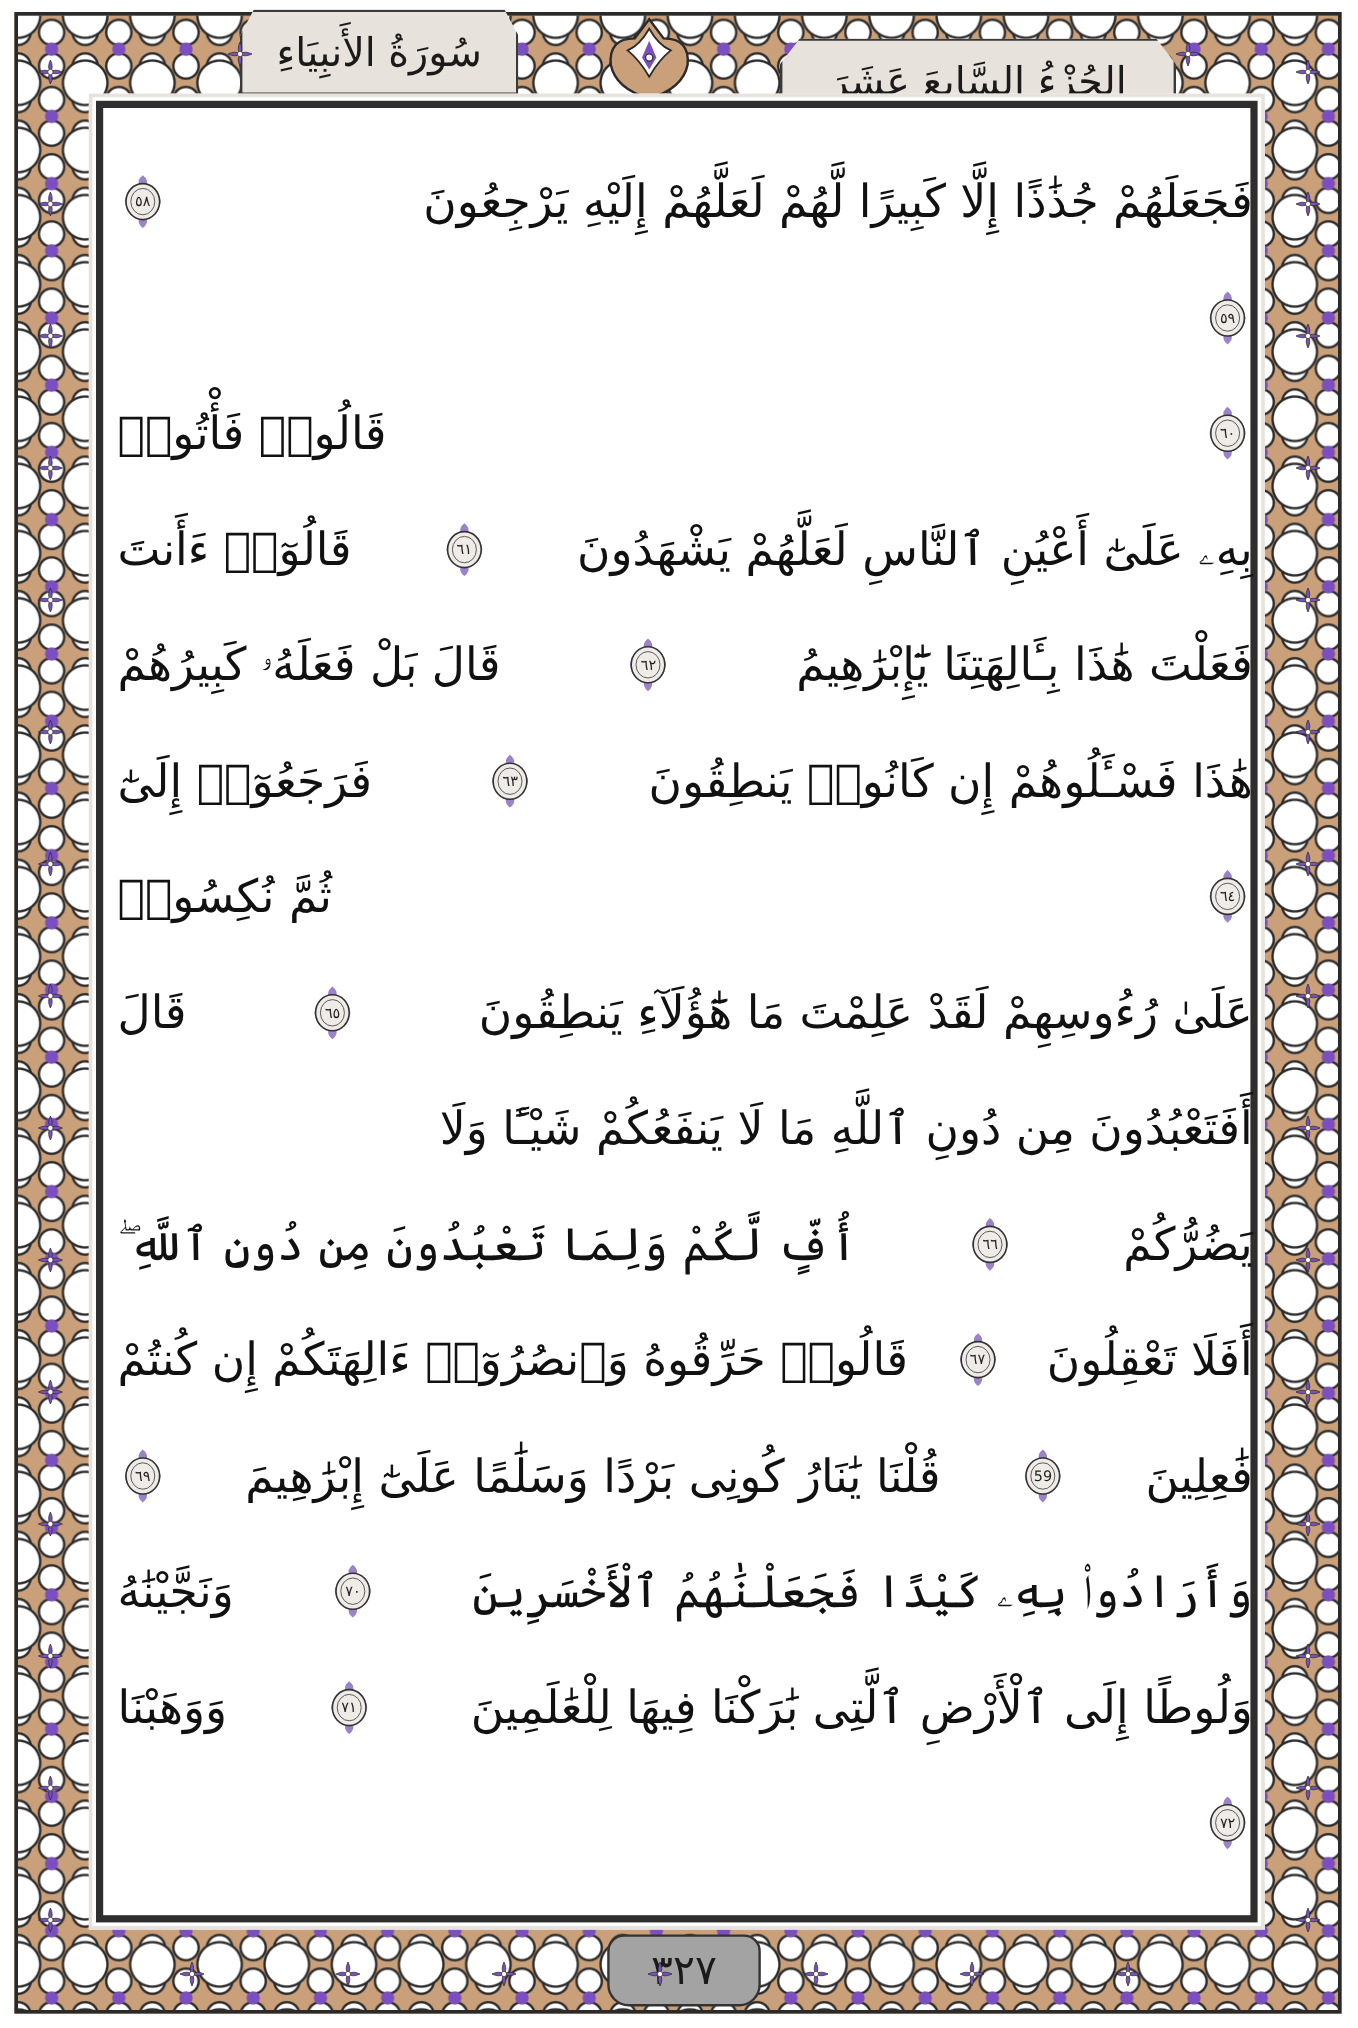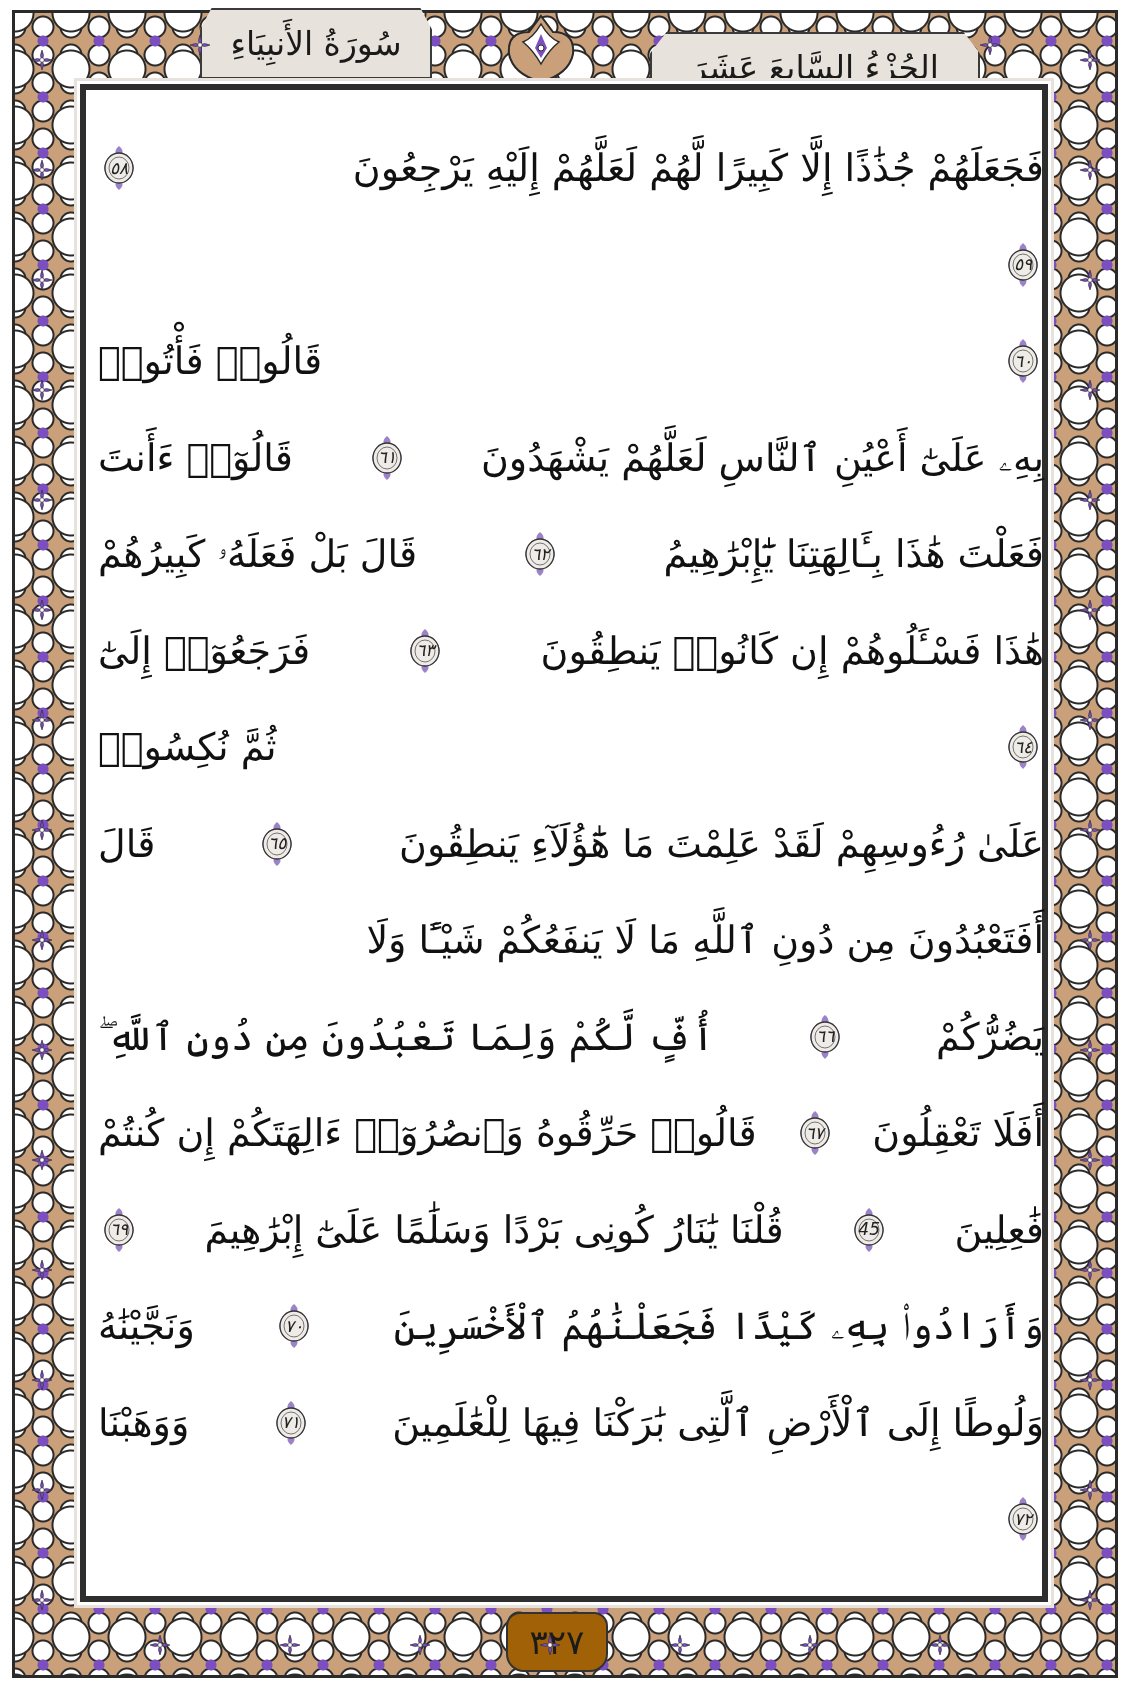--- a/index.html
+++ b/index.html
@@ -75,27 +75,27 @@
   }
   .line .seg { display: inline-block; }
   .marker {
     display: inline-flex; align-items: center; justify-content: center;
     width: 34px; height: 46px; flex: 0 0 auto; position: relative;
     margin: 0 4px;
   }
   .marker svg { position: absolute; left: 0; top: 0; width: 34px; height: 46px; }
   .marker .num {
     position: relative; font-family: "DejaVu Sans", sans-serif;
-    font-size: 17px; color: #222; direction: rtl; z-index: 1; font-style: italic;
+    font-size: 12px; color: #222; direction: rtl; z-index: 1;
   }
 
   
   .page-number-box {
-    position: absolute; left: 506px; top: 1612px; width: 102px; height: 60px;
-    background: #a16207; border: 2px solid #333; box-sizing: border-box;
+    position: absolute; left: 506px; top: 1612px; width: 128px; height: 60px;
+    background: #a3a3a3; border: 2px solid #333; box-sizing: border-box;
     border-radius: 14px 14px 18px 18px;
     display: flex; align-items: center; justify-content: center;
   }
   .page-number-box span {
     font-family: "DejaVu Sans", sans-serif; font-size: 34px; color: #1a1a1a;
   }
 </style>
 </head>
 <body>
 
@@ -243,21 +243,21 @@
         <span class="seg">قَالُوا۟ حَرِّقُوهُ وَٱنصُرُوٓا۟ ءَالِهَتَكُمْ إِن كُنتُمْ</span>
       </div>
       <div class="line">
         <span class="seg">فَٰعِلِينَ</span>
         <span class="marker">
           <svg viewBox="0 0 34 46">
             <path d="M17 1 Q22 5 20 9 Q30 10 32 23 Q30 36 20 37 Q22 41 17 45 Q12 41 14 37 Q4 36 2 23 Q4 10 14 9 Q12 5 17 1 Z" fill="#8a6cc0" opacity="0.85"></path>
             <ellipse cx="17" cy="23" rx="14" ry="15" fill="#efebe6" stroke="#333" stroke-width="1.3"></ellipse>
             <ellipse cx="17" cy="23" rx="10" ry="11" fill="none" stroke="#555" stroke-width="0.8"></ellipse>
           </svg>
-          <span class="num">45</span>
+          <span class="num">59</span>
         </span>
         <span class="seg">قُلْنَا يَٰنَارُ كُونِى بَرْدًا وَسَلَٰمًا عَلَىٰٓ إِبْرَٰهِيمَ</span>
         <span class="marker">
           <svg viewBox="0 0 34 46">
             <path d="M17 1 Q22 5 20 9 Q30 10 32 23 Q30 36 20 37 Q22 41 17 45 Q12 41 14 37 Q4 36 2 23 Q4 10 14 9 Q12 5 17 1 Z" fill="#8a6cc0" opacity="0.85"></path>
             <ellipse cx="17" cy="23" rx="14" ry="15" fill="#efebe6" stroke="#333" stroke-width="1.3"></ellipse>
             <ellipse cx="17" cy="23" rx="10" ry="11" fill="none" stroke="#555" stroke-width="0.8"></ellipse>
           </svg>
           <span class="num">٦٩</span>
         </span>

